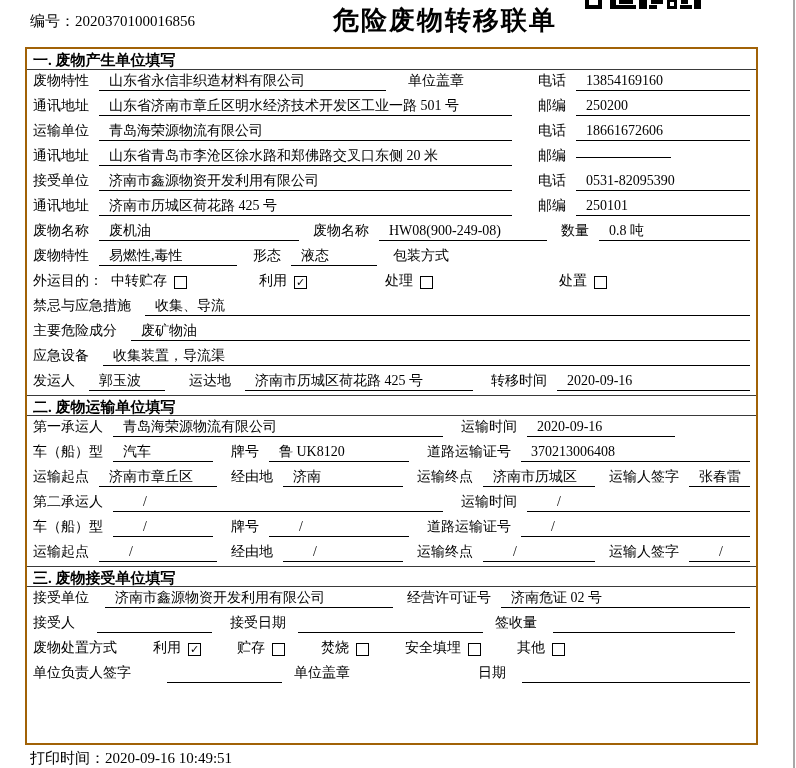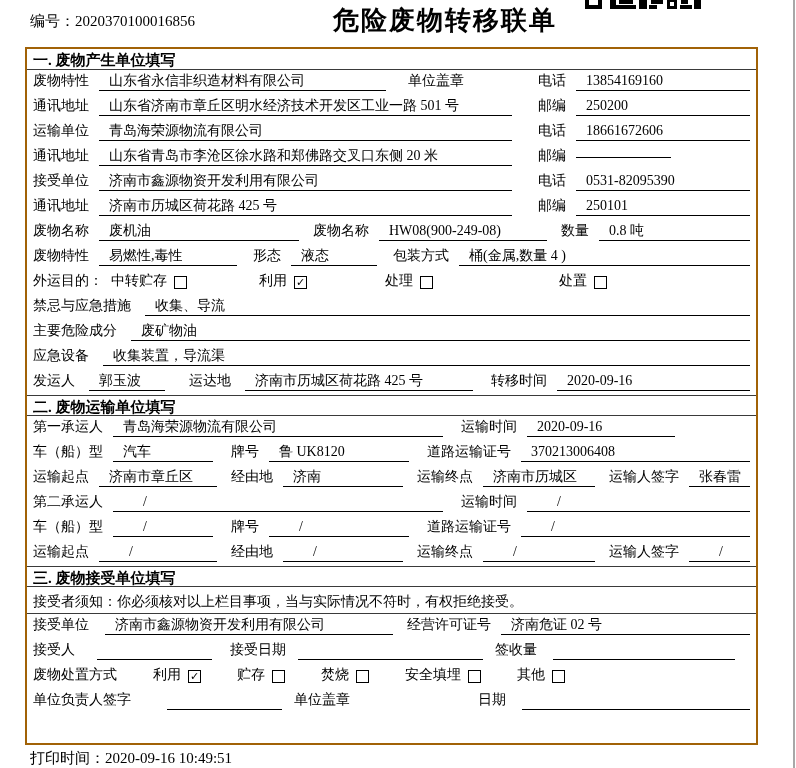--- a/index.html
+++ b/index.html
@@ -142,21 +142,20 @@
     <span class="lbl ml14">数量</span>
     <span class="fill f1 ml10">0.8 吨</span>
   </div>
 
   <div class="row">
     <span class="lbl">废物特性</span>
     <span class="fill w138 ml10">易燃性,毒性</span>
     <span class="lbl ml16">形态</span>
     <span class="fill w86 ml10">液态</span>
     <span class="lbl ml16">包装方式</span>
-    <span class="fill f1 ml10">桶(金属,数量  4 )</span>
   </div>
 
   <div class="row">
     <span class="lbl">外运目的：</span>
     <span class="lbl ml8">中转贮存</span>
     <span class="cb"></span>
     <span class="lbl ml72">利用</span>
     <span class="cb checked">✓</span>
     <span class="lbl ml78">处理</span>
     <span class="cb"></span>
@@ -238,21 +237,20 @@
     <span class="fill w118 ml10 ps">/</span>
     <span class="lbl ml14">经由地</span>
     <span class="fill w120 ml10 ps">/</span>
     <span class="lbl ml14">运输终点</span>
     <span class="fill w112 ml10 ps">/</span>
     <span class="lbl ml14">运输人签字</span>
     <span class="fill f1 ml10 ps">/</span>
   </div>
 
   <div class="sec-title mid">三. 废物接受单位填写</div>
-  <div class="notice">接受者须知：你必须核对以上栏目事项，当与实际情况不符时，有权拒绝接受。</div>
 
   <div class="row">
     <span class="lbl">接受单位</span>
     <span class="fill w288 ml16">济南市鑫源物资开发利用有限公司</span>
     <span class="lbl ml14">经营许可证号</span>
     <span class="fill f1 ml10">济南危证 02 号</span>
   </div>
 
   <div class="row">
     <span class="lbl">接受人</span>

